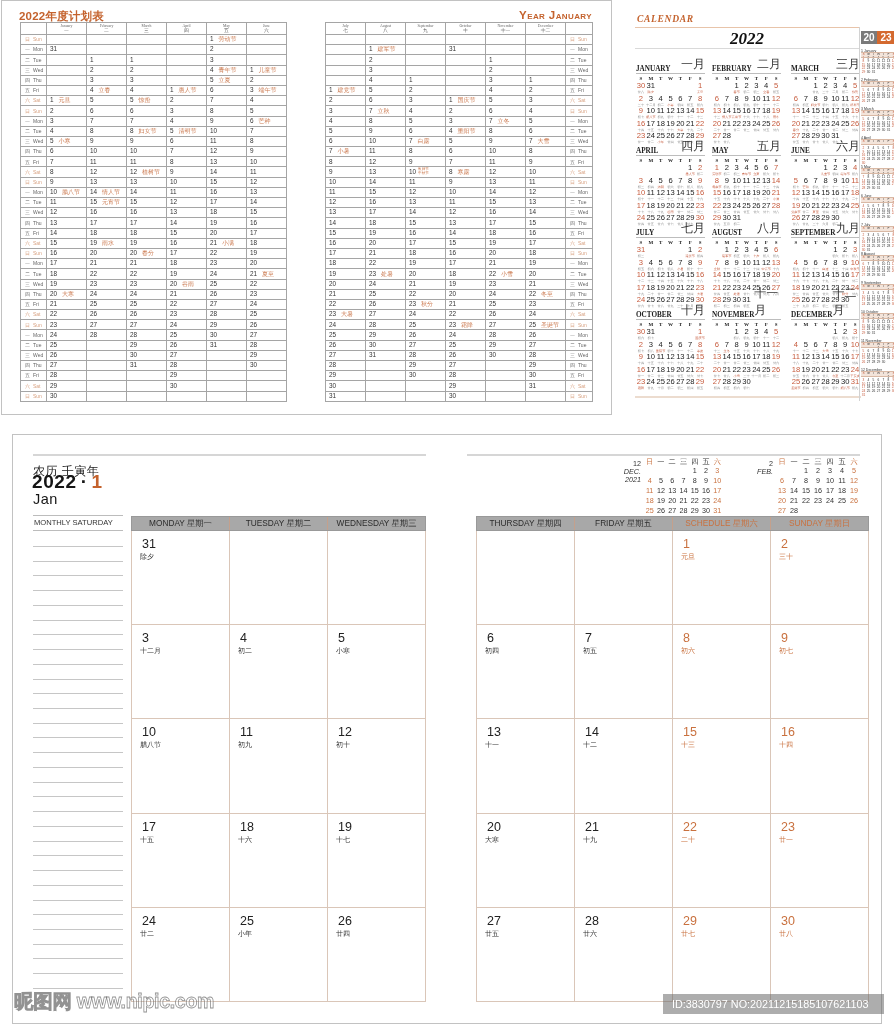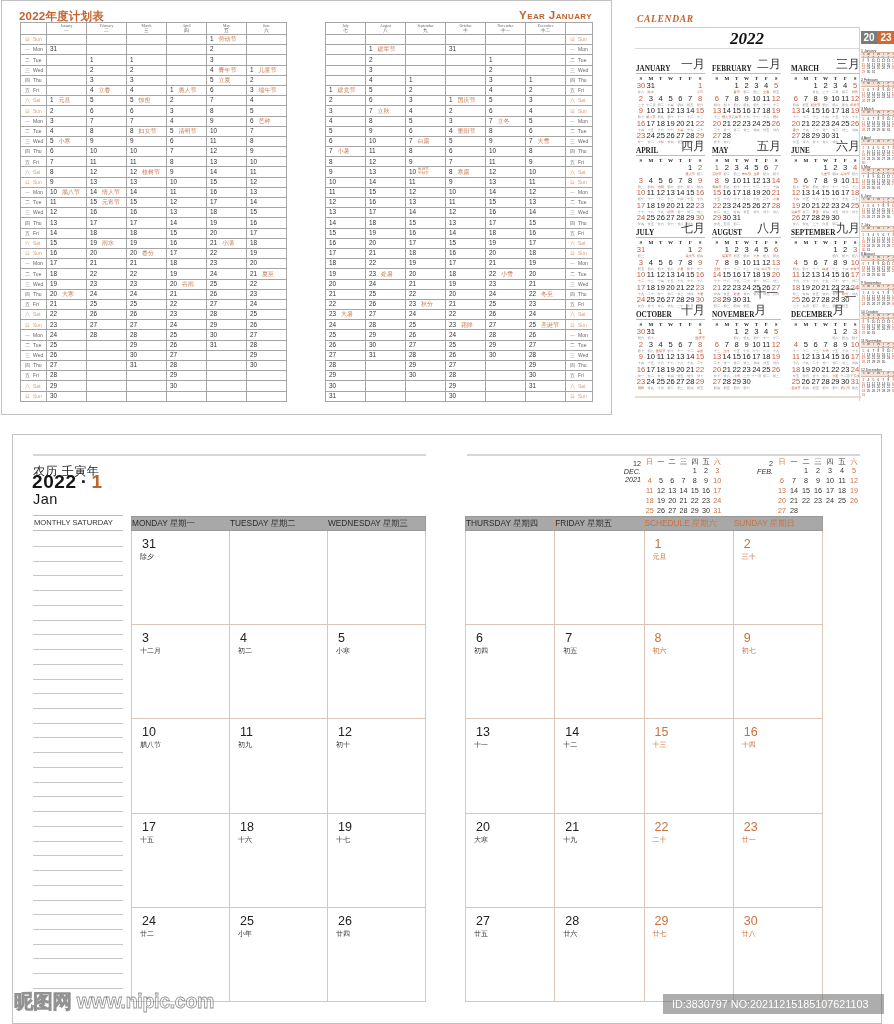--- a/index.html
+++ b/index.html
@@ -73,23 +73,23 @@
 #big-date .acc{color:var(--accent)}
 #month-en{position:absolute;left:33px;top:491px;font-size:14.5px;line-height:16px;color:#151515;letter-spacing:.5px}
 .sl{position:absolute;left:33px;width:90px;height:1px;background:#bcbcbc}
 #sl1{top:515px}
 #sl2{top:530px}
 #sched-label{position:absolute;left:34px;top:518px;font-size:7.6px;line-height:9px;color:#333;white-space:nowrap}
 #note-lines{position:absolute;left:33px;top:546px;width:90px;height:450px}
 .nline{position:absolute;left:0;width:90px;height:1px;background:#c6c6c6}
 .grid{position:absolute;top:516px}
 #grid-left{left:131px;width:295px}
-#grid-right{left:465px;width:358px}
+#grid-right{left:476px;width:393px}
 .gh{display:flex;height:15px;background:var(--header_gray);border:1px solid #999}
-.ghc{flex:1;text-align:left;font-size:8.3px;line-height:13px;color:#2d2d2d;border-left:1px solid #c4a08c;white-space:nowrap}
+.ghc{flex:1;text-align:center;font-size:8.3px;line-height:13px;color:#2d2d2d;border-left:1px solid #c4a08c;white-space:nowrap}
 .ghc:first-child{border-left:none}
 .ghc.we{color:var(--weekend)}
 .gr{display:flex;height:94.2px}
 .gc{flex:1;border-right:1px solid var(--grid_brown);border-bottom:1px solid var(--grid_brown);padding:6px 0 0 8px}
 .gr .gc:first-child{border-left:1px solid var(--grid_brown)}
 .gn{font-size:12.5px;line-height:14px;color:#222;padding-left:2px}
 .gl{font-size:7px;line-height:10px;color:#333;margin-top:1px}
 .gc.we .gn,.gc.we .gl{color:var(--weekend)}
 .slabel{position:absolute;text-align:right;font-size:7.2px;line-height:8px;color:#333}
 .slabel .it{font-style:italic}

